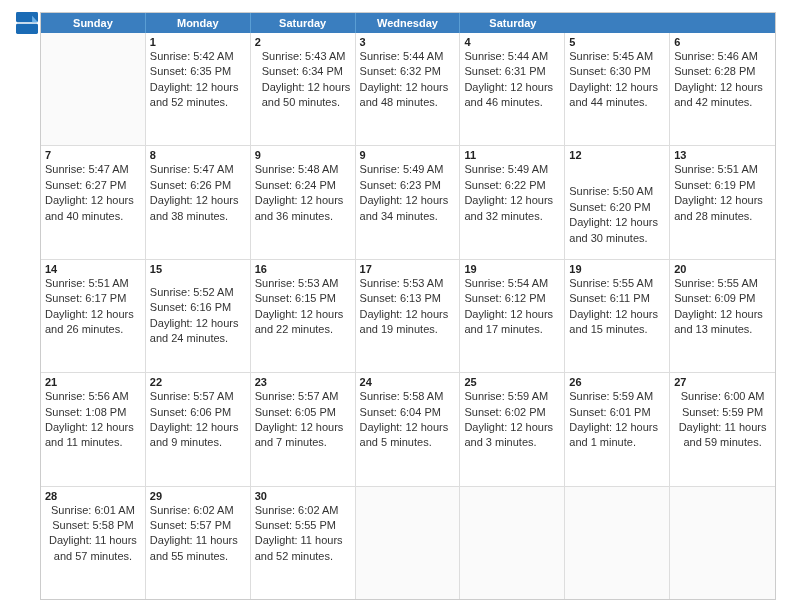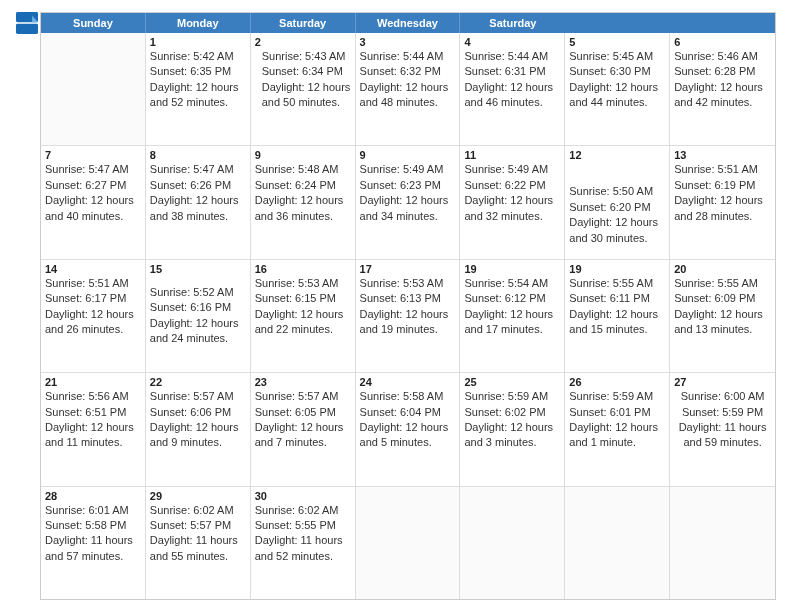--- a/index.html
+++ b/index.html
@@ -281,21 +281,21 @@
             <div class="cell-info" style="white-space: pre-line;">Sunrise: 5:55 AM
 Sunset: 6:09 PM
 Daylight: 12 hours
 and 13 minutes.</div>
           </div>
         </div>
         <div class="cal-row">
           <div class="cal-cell">
             <span class="day-num">21</span>
             <div class="cell-info" style="white-space: pre-line;">Sunrise: 5:56 AM
-Sunset: 6:51 PM
+Sunset: 1:08 PM
 Daylight: 12 hours
 and 11 minutes.</div>
           </div>
           <div class="cal-cell">
             <span class="day-num">22</span>
             <div class="cell-info" style="white-space: pre-line;">Sunrise: 5:57 AM
 Sunset: 6:06 PM
 Daylight: 12 hours
 and 9 minutes.</div>
           </div>
@@ -331,21 +331,21 @@
             <span class="day-num">27</span>
             <div class="cell-info" style="white-space: pre-line; text-align: center;">Sunrise: 6:00 AM
 Sunset: 5:59 PM
 Daylight: 11 hours
 and 59 minutes.</div>
           </div>
         </div>
         <div class="cal-row">
           <div class="cal-cell">
             <span class="day-num">28</span>
-            <div class="cell-info" style="white-space: pre-line;">Sunrise: 6:01 AM
+            <div class="cell-info" style="white-space: pre-line; text-align: center;">Sunrise: 6:01 AM
 Sunset: 5:58 PM
 Daylight: 11 hours
 and 57 minutes.</div>
           </div>
           <div class="cal-cell">
             <span class="day-num">29</span>
             <div class="cell-info" style="white-space: pre-line;">Sunrise: 6:02 AM
 Sunset: 5:57 PM
 Daylight: 11 hours
 and 55 minutes.</div>

